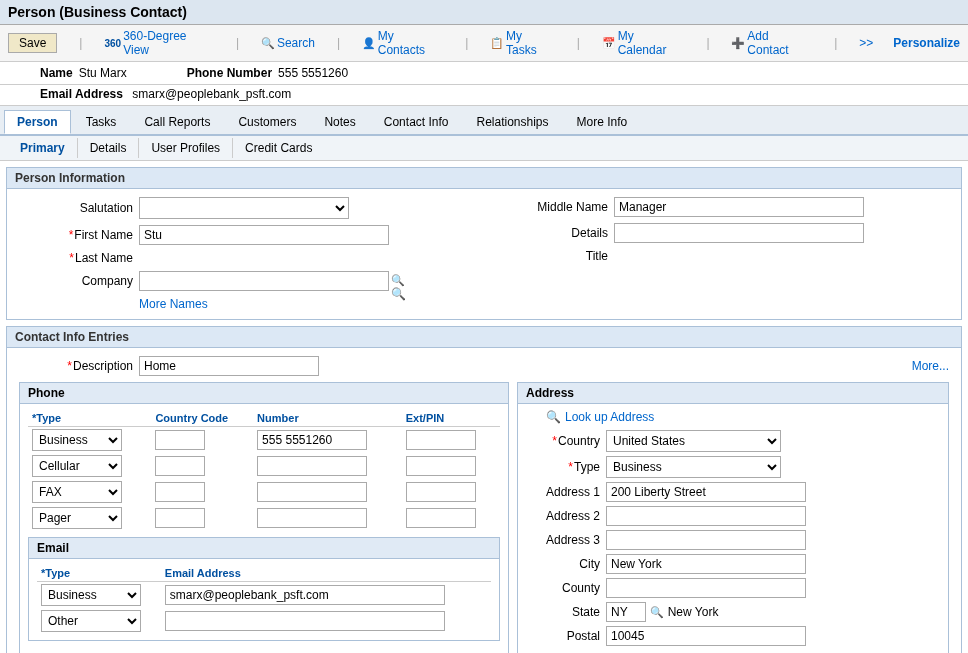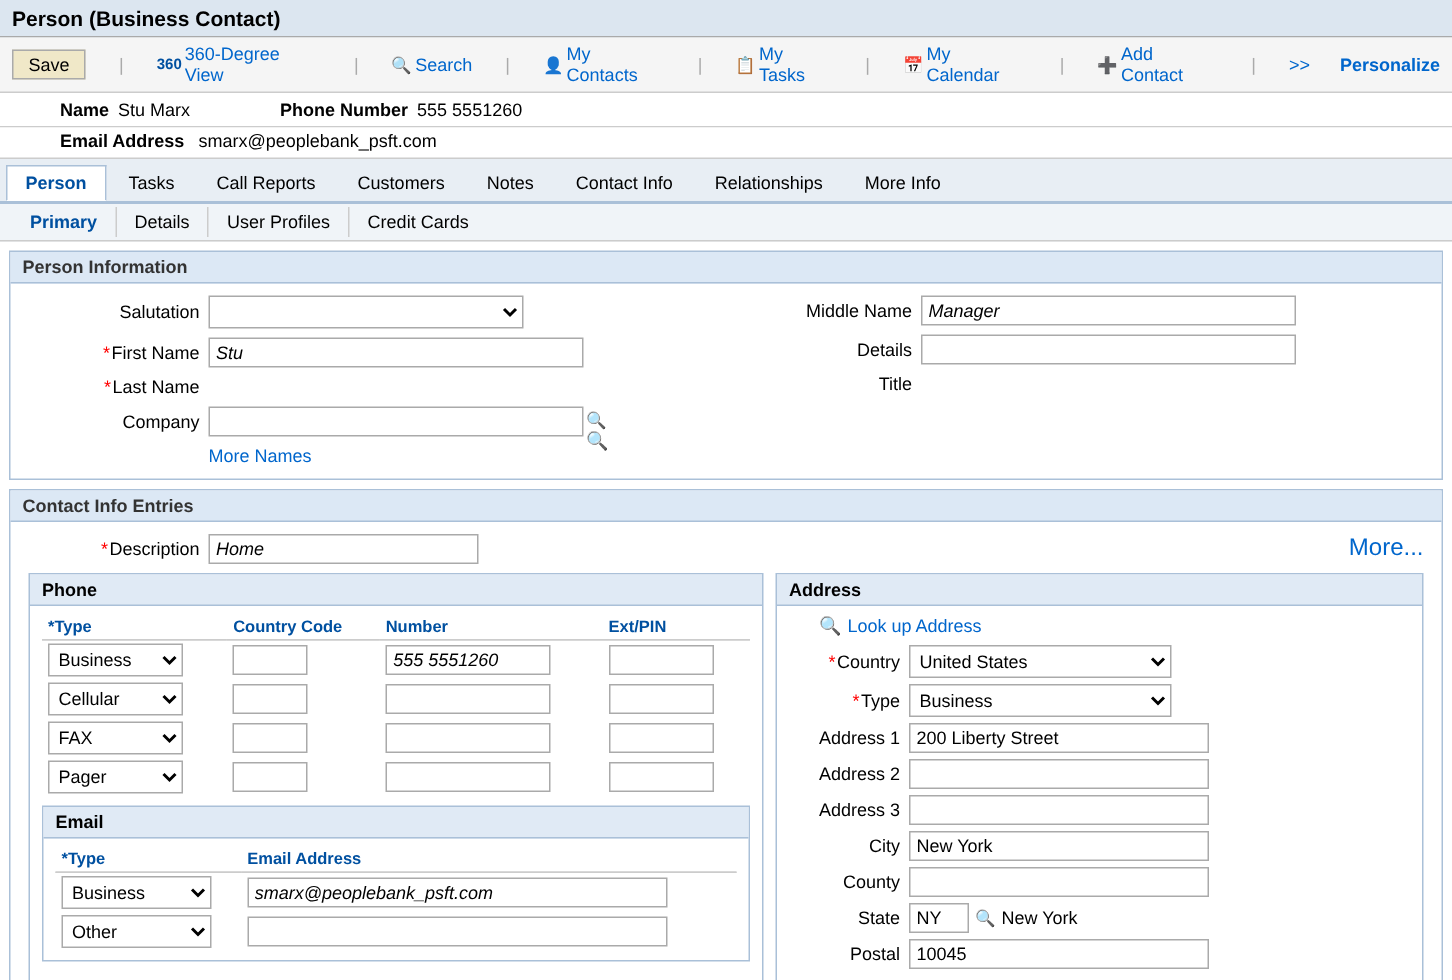--- a/index.html
+++ b/index.html
@@ -137,21 +137,20 @@
     .form-label.required::before {
       content: '*';
       color: red;
       margin-right: 1px;
     }
     .form-input {
       border: 1px solid #aaa;
       padding: 2px 4px;
       font-size: 12px;
       height: 20px;
-      font-style: italic;
     }
     .form-input-medium { width: 250px; }
     .form-select {
       border: 1px solid #aaa;
       padding: 2px 2px;
       font-size: 12px;
       height: 22px;
       background: #fff;
     }
     .form-select-medium { width: 210px; }
@@ -185,21 +184,21 @@
     
     .contact-desc-row {
       display: flex;
       align-items: center;
       justify-content: space-between;
       margin-bottom: 6px;
     }
     .more-link {
       color: #0066cc;
       cursor: pointer;
-      font-size: 16px;
+      font-size: 12px;
     }
 
     
     .contact-panels {
       display: flex;
       gap: 0;
       margin-top: 4px;
     }
     .phone-panel {
       flex: 0 0 490px;

